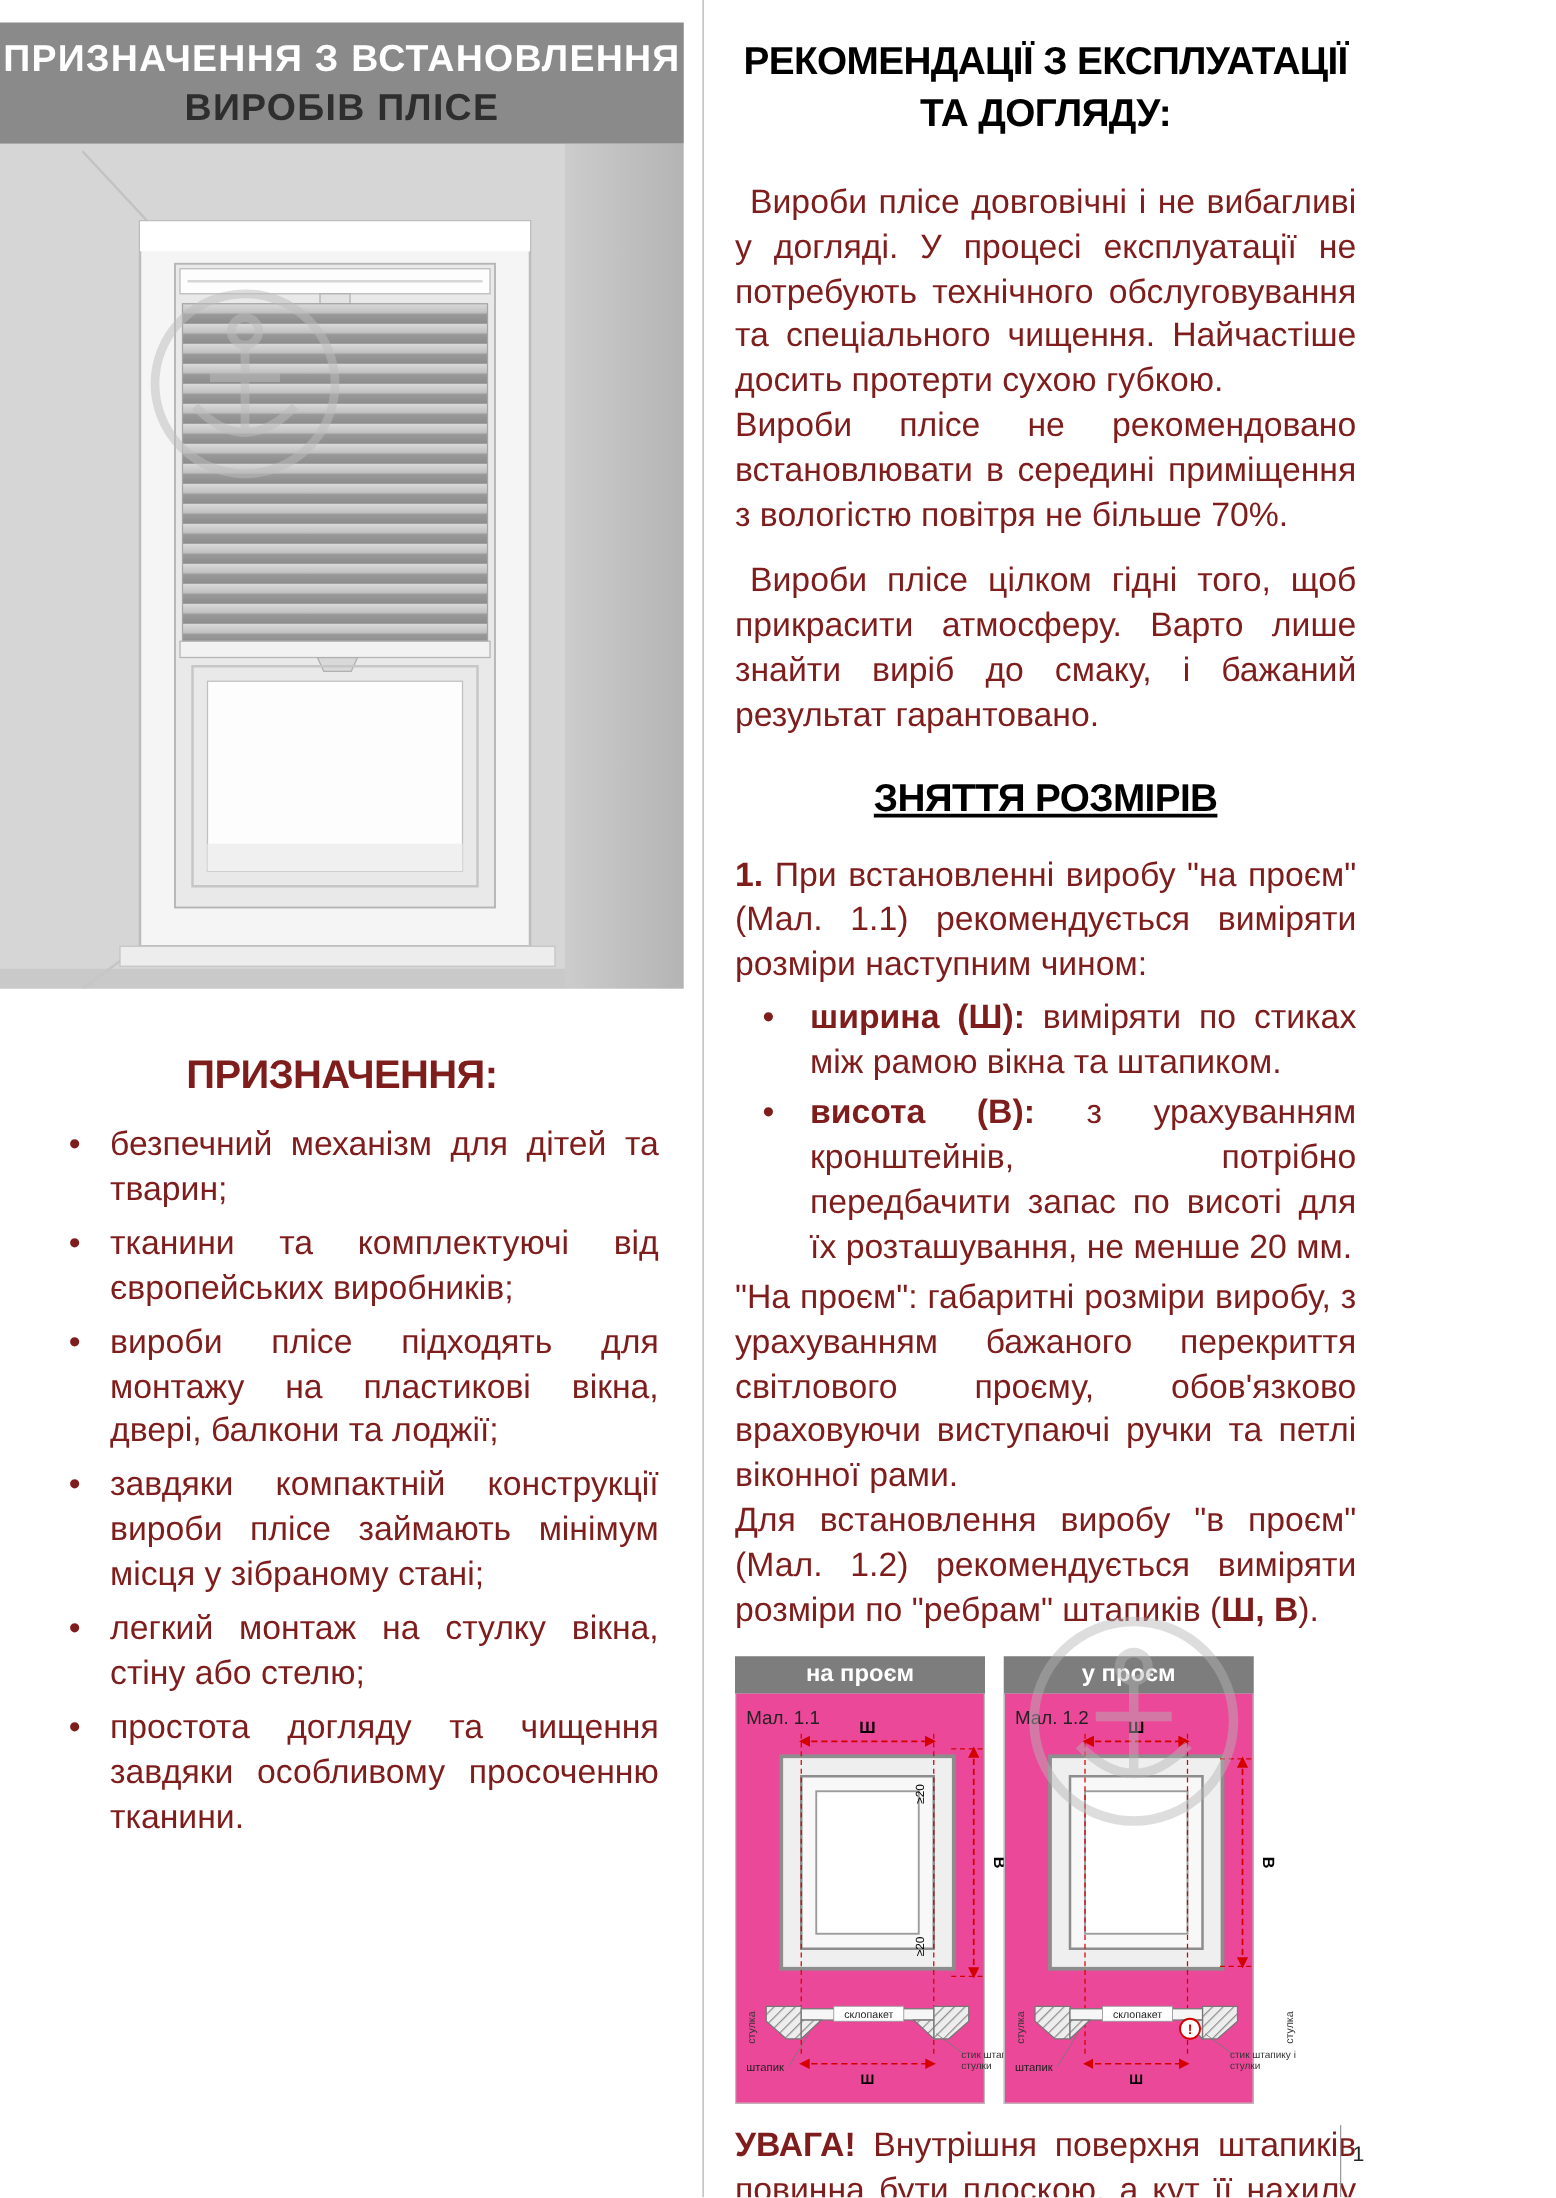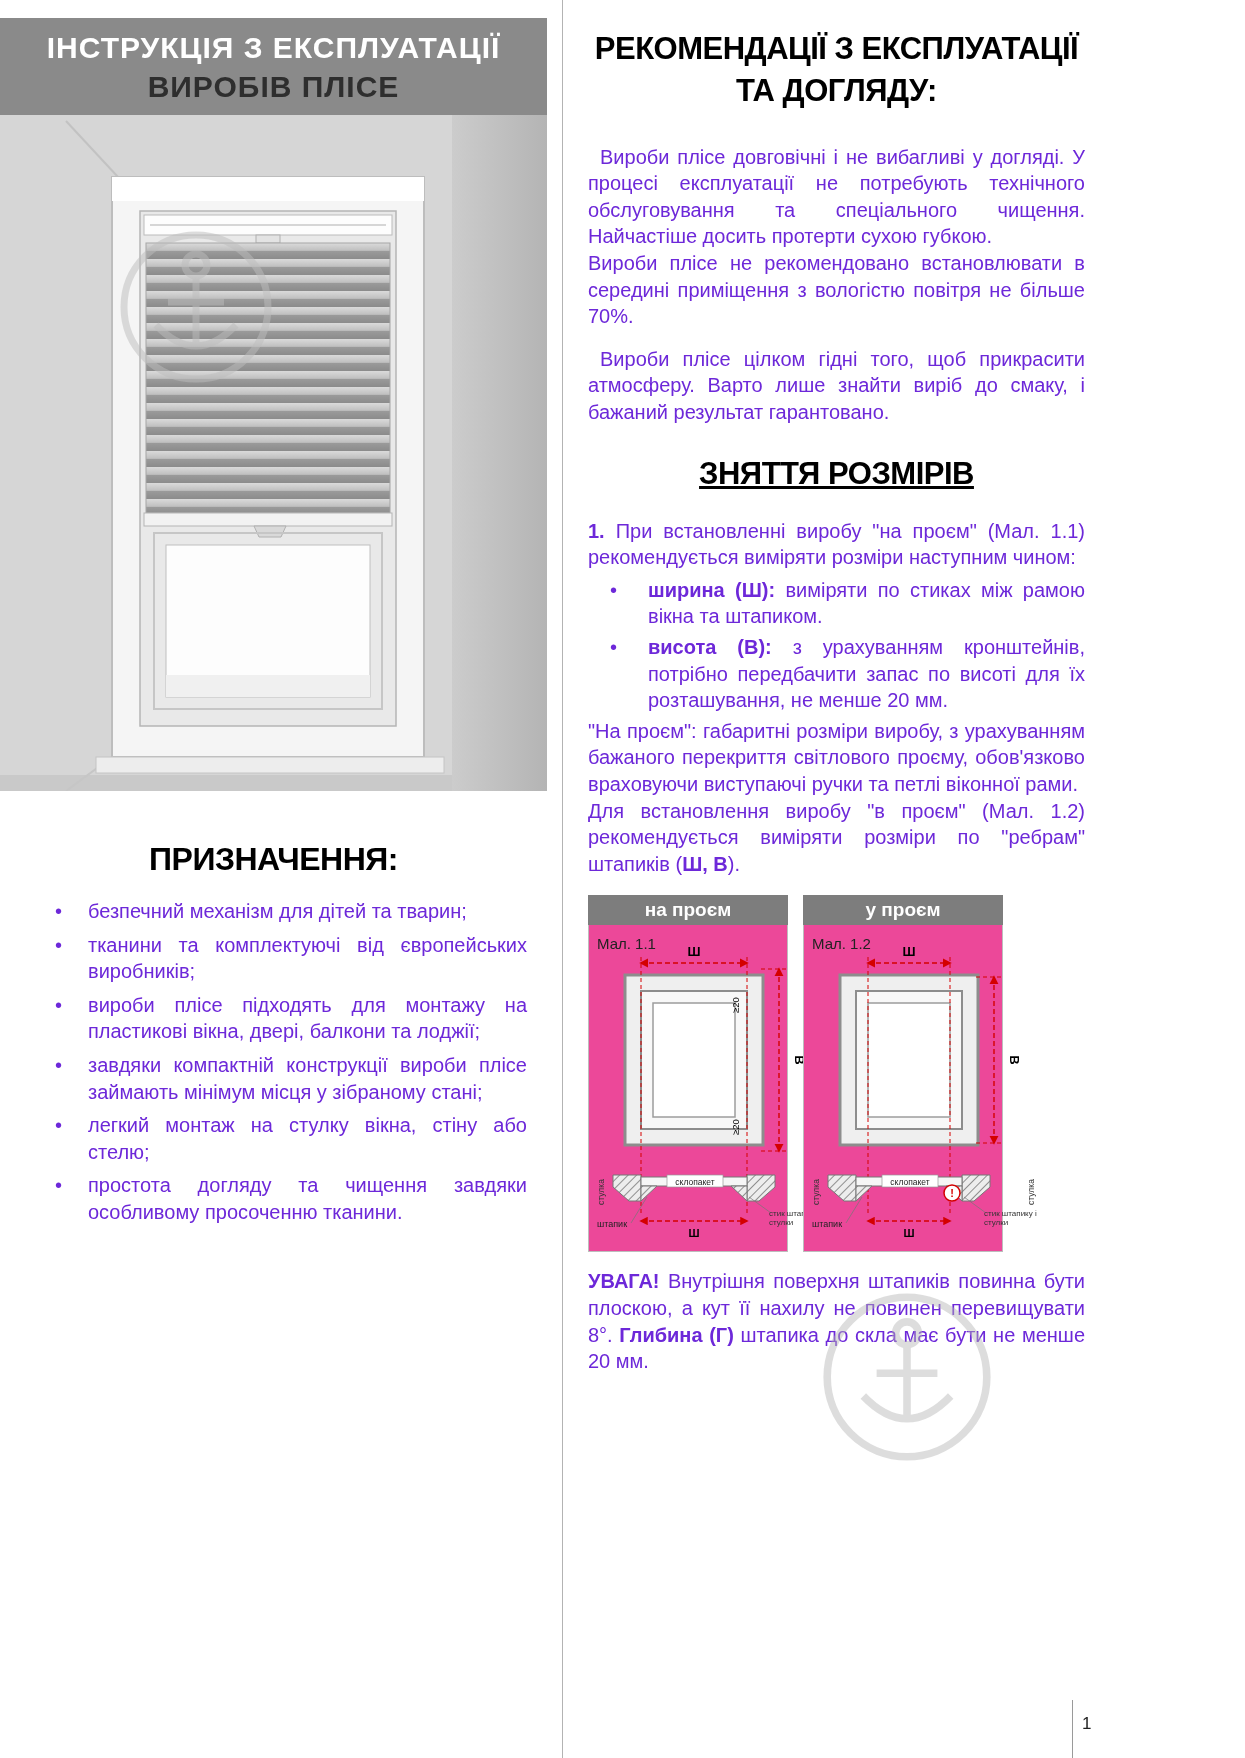--- a/index.html
+++ b/index.html
@@ -13,22 +13,22 @@
   
   .col-left { position:absolute; left:0; top:0; width:547px; }
   .banner {
     margin-top:18px; height:97px; background:#8a8a8a;
     display:flex; flex-direction:column; align-items:center; justify-content:center;
     line-height:1.3;
   }
   .banner-l1 { color:#ffffff; font-size:30px; font-weight:bold; letter-spacing:1px; }
   .banner-l2 { color:#2e2e2e; font-size:30px; font-weight:bold; letter-spacing:1px; }
   .illustration svg { display:block; }
-  .h-left { margin-top:50px; text-align:center; font-size:32px; font-weight:bold; color:#000000; letter-spacing:-0.5px; }
-  .body { font-size:20px; line-height:1.33; text-align:justify; color:#6d28d9; }
+  .h-left { margin-top:50px; text-align:center; font-size:32px; font-weight:bold; color:#7f1d1d; letter-spacing:-0.5px; }
+  .body { font-size:27px; line-height:1.33; text-align:justify; color:#7f1d1d; }
   .intro { margin:30px 20px 0 35px; width:492px; text-indent:14px; }
   ul.bullets { list-style:none; margin:20px 20px 0 35px; width:492px; }
   ul.bullets li { position:relative; padding-left:53px; margin-bottom:7px; }
   ul.bullets li::before { content:"•"; position:absolute; left:20px; top:0; }
 
   
   .col-right { position:absolute; left:588px; top:0; width:497px; }
   .h-care { margin-top:28px; text-align:center; font-size:31px; font-weight:bold; color:#000;
             line-height:1.35; white-space:pre-line; letter-spacing:-0.5px; }
   .p1 { margin-top:32px; text-indent:12px; }
@@ -58,21 +58,21 @@
   .pn-num { font-size:17px; padding-top:14px; color:#222; }
 </style>
 </head>
 <body>
 
 <div class="page">
   <div class="divider-v"></div>
 
   <section class="col-left">
     <header class="banner">
-      <div class="banner-l1">ІНСТРУКЦІЯ З ЕКСПЛУАТАЦІЇ</div>
+      <div class="banner-l1">ПРИЗНАЧЕННЯ З ВСТАНОВЛЕННЯ</div>
       <div class="banner-l2">ВИРОБІВ ПЛІСЕ</div>
     </header>
 
     <div class="illustration">
       <svg viewBox="0 0 547 676" width="547" height="676">
         <defs>
           <linearGradient id="wallband" x1="0" y1="0" x2="1" y2="0">
             <stop offset="0" stop-color="#cccccc"></stop>
             <stop offset="1" stop-color="#b4b4b4"></stop>
           </linearGradient>

